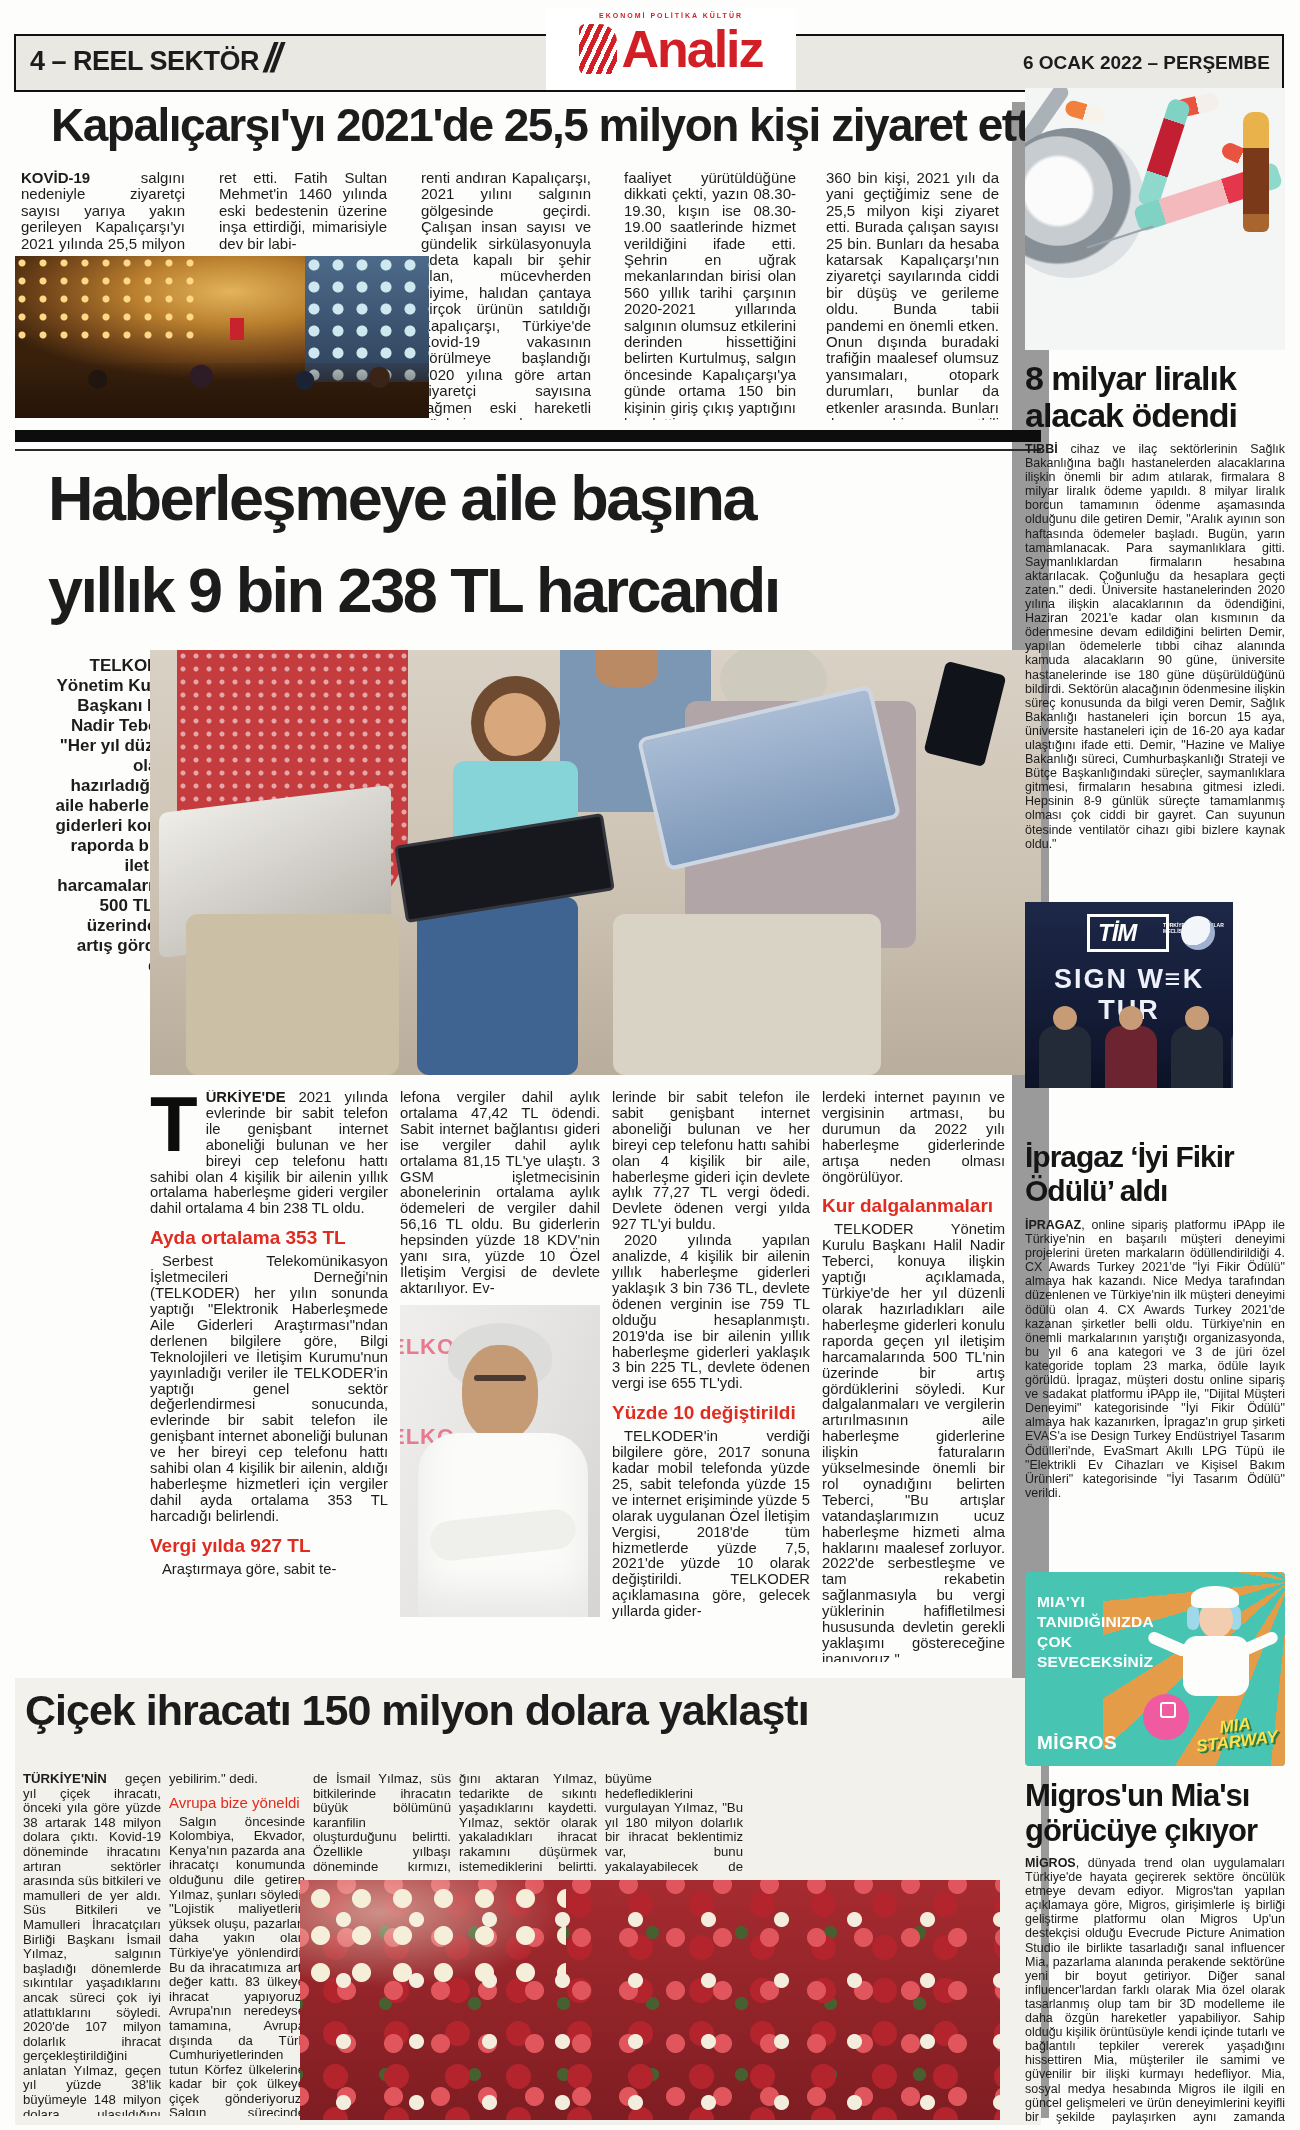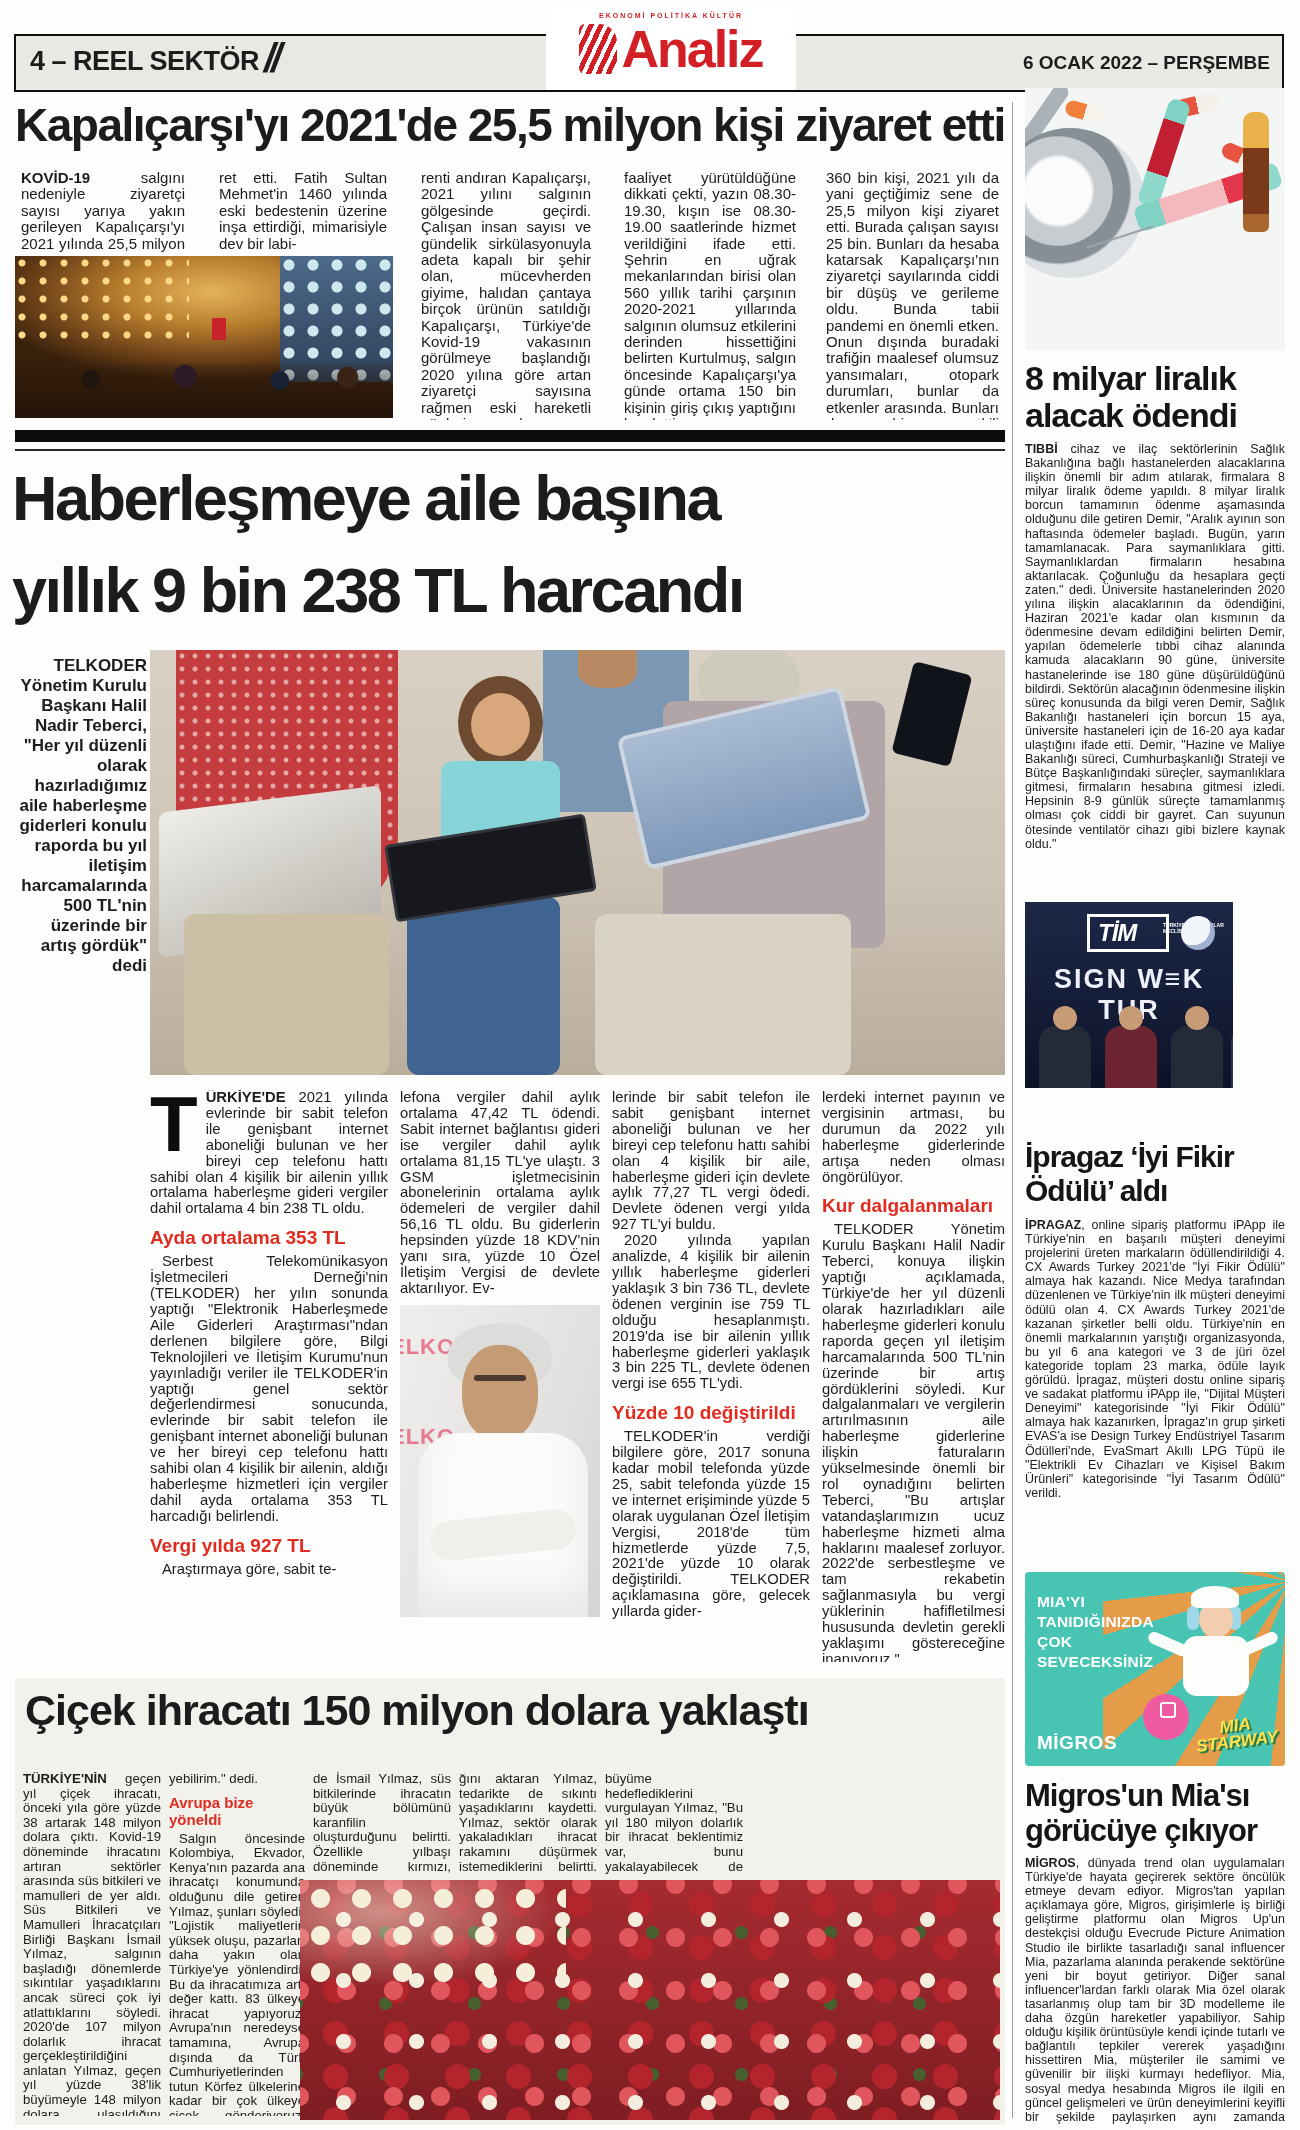--- a/index.html
+++ b/index.html
@@ -1,18 +1,18 @@
 <!DOCTYPE html>
 <html><head>
 <meta charset="utf-8">
 <style>
   html,body{margin:0;padding:0;background:#ffffff;}
   .page{position:relative;width:1300px;height:2130px;background:#fdfdfc;overflow:hidden;
         font-family:"Liberation Sans",sans-serif;color:#1c1c1c;}
-  .abs{position:absolute;}
+  .abs{position:absolute;padding-left:36px;}
 
   
   .masthead{left:14px;top:34px;width:1270px;height:58px;background:#e9e8e3;
             border:2px solid #101010;box-sizing:border-box;}
   .mh-section{position:absolute;left:14px;top:10px;font-size:27px;font-weight:800;letter-spacing:-.5px;}
   .mh-slash{position:absolute;left:248px;top:0px;font-size:40px;font-weight:900;font-style:italic;letter-spacing:-4px;}
   .mh-date{position:absolute;right:12px;top:16px;font-size:19px;font-weight:700;}
   .mh-logo{position:absolute;left:530px;top:-28px;width:250px;height:82px;background:#fff;text-align:center;}
   .logo-tag{font-size:7px;font-weight:700;color:#d21f26;letter-spacing:2px;margin-top:4px;}
   .logo-row{display:flex;align-items:center;justify-content:center;gap:4px;}
@@ -93,21 +93,21 @@
   .po-brow{position:absolute;left:74px;top:70px;width:52px;height:6px;background:#4a3a30;border-radius:3px;}
   .po-shirt{position:absolute;left:18px;top:128px;width:170px;height:190px;background:#fbfbf9;border-radius:40px 40px 0 0;box-shadow:inset 0 -30px 40px rgba(0,0,0,.08);}
   .po-fold{position:absolute;left:30px;top:210px;width:146px;height:40px;background:#efefec;border-radius:20px;transform:rotate(-6deg);}
 
   
   .bottom{left:15px;top:1678px;width:990px;height:447px;background:#f2f1ec;}
   .h1-bottom{position:absolute;left:10px;top:8px;width:970px;font-size:43px;font-weight:800;letter-spacing:-1px;white-space:nowrap;}
   .bcol{position:absolute;top:94px;font-size:13.2px;line-height:14.6px;text-align:justify;overflow:hidden;}
   .bcol p{margin:0;}
   .bcol p.ind{text-indent:10px;}
-  .bsub{color:#e02b20;font-weight:700;font-size:15px;line-height:17px;margin:7px 0 4px;text-align:left;}
+  .bsub{color:#e02b20;font-weight:400;font-size:15px;line-height:17px;margin:7px 0 4px;text-align:left;}
   .bc1{left:8px;width:138px;height:344px;}
   .bc2{left:154px;width:136px;height:344px;}
   .bc3{left:298px;width:138px;height:102px;}
   .bc4{left:444px;width:138px;height:102px;}
   .bc5{left:590px;width:138px;height:102px;}
   .ph-flowers{position:absolute;left:285px;top:202px;width:700px;height:240px;overflow:hidden;
      background-image:
        radial-gradient(circle,#f2eddc 0 7px,transparent 8px),
        radial-gradient(circle,#e0565c 0 9px,transparent 10px),
        radial-gradient(circle,#b3242c 0 12px,transparent 13px),

